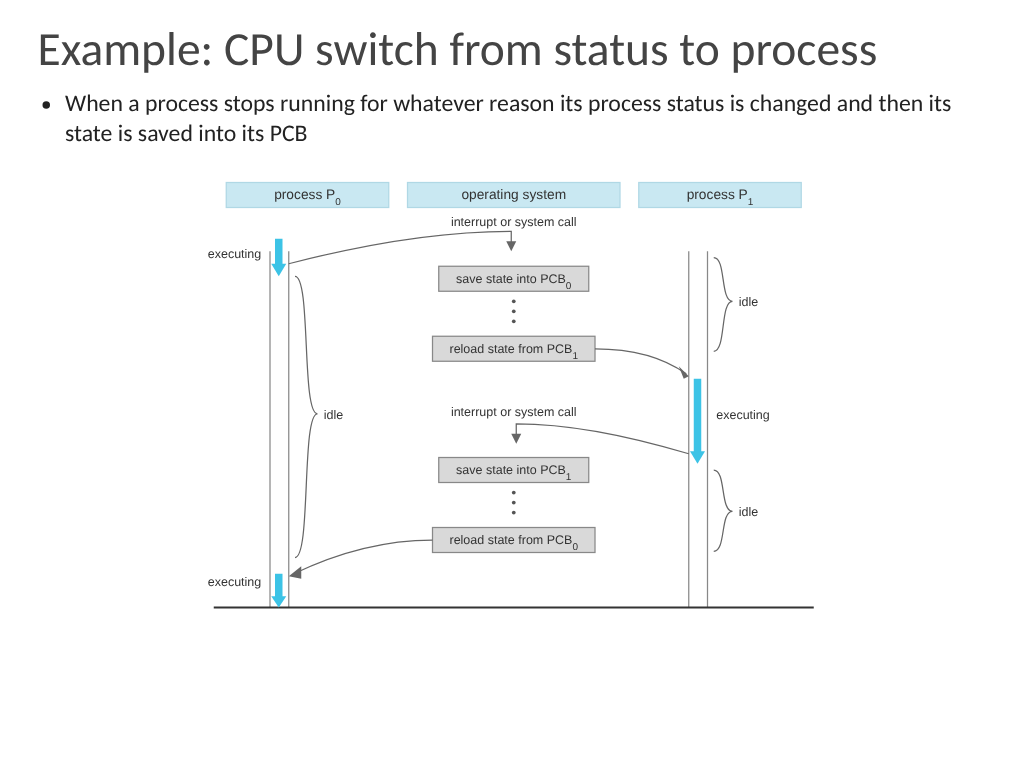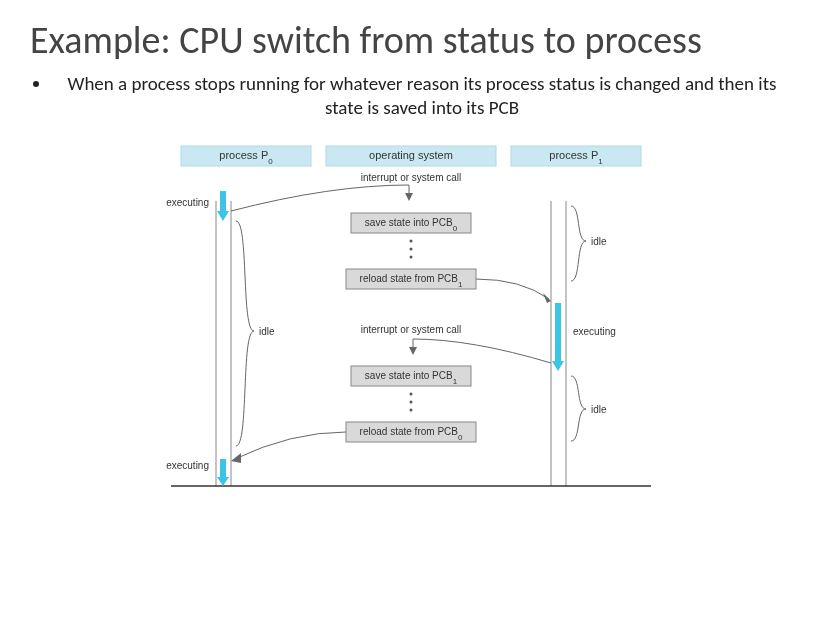--- a/index.html
+++ b/index.html
@@ -19,21 +19,20 @@
     line-height: 1.1;
   }
   ul.bullets {
     margin: 10px 0 20px 0;
     padding-left: 22px;
   }
   ul.bullets li {
     font-size: 19px;
     line-height: 1.3;
     color: #222;
-    text-align: center;
   }
   .diagram-wrap {
     display: flex;
     justify-content: center;
   }
   svg {
     font-family: Arial, sans-serif;
   }
   .col-header {
     fill: #c9e8f2;

